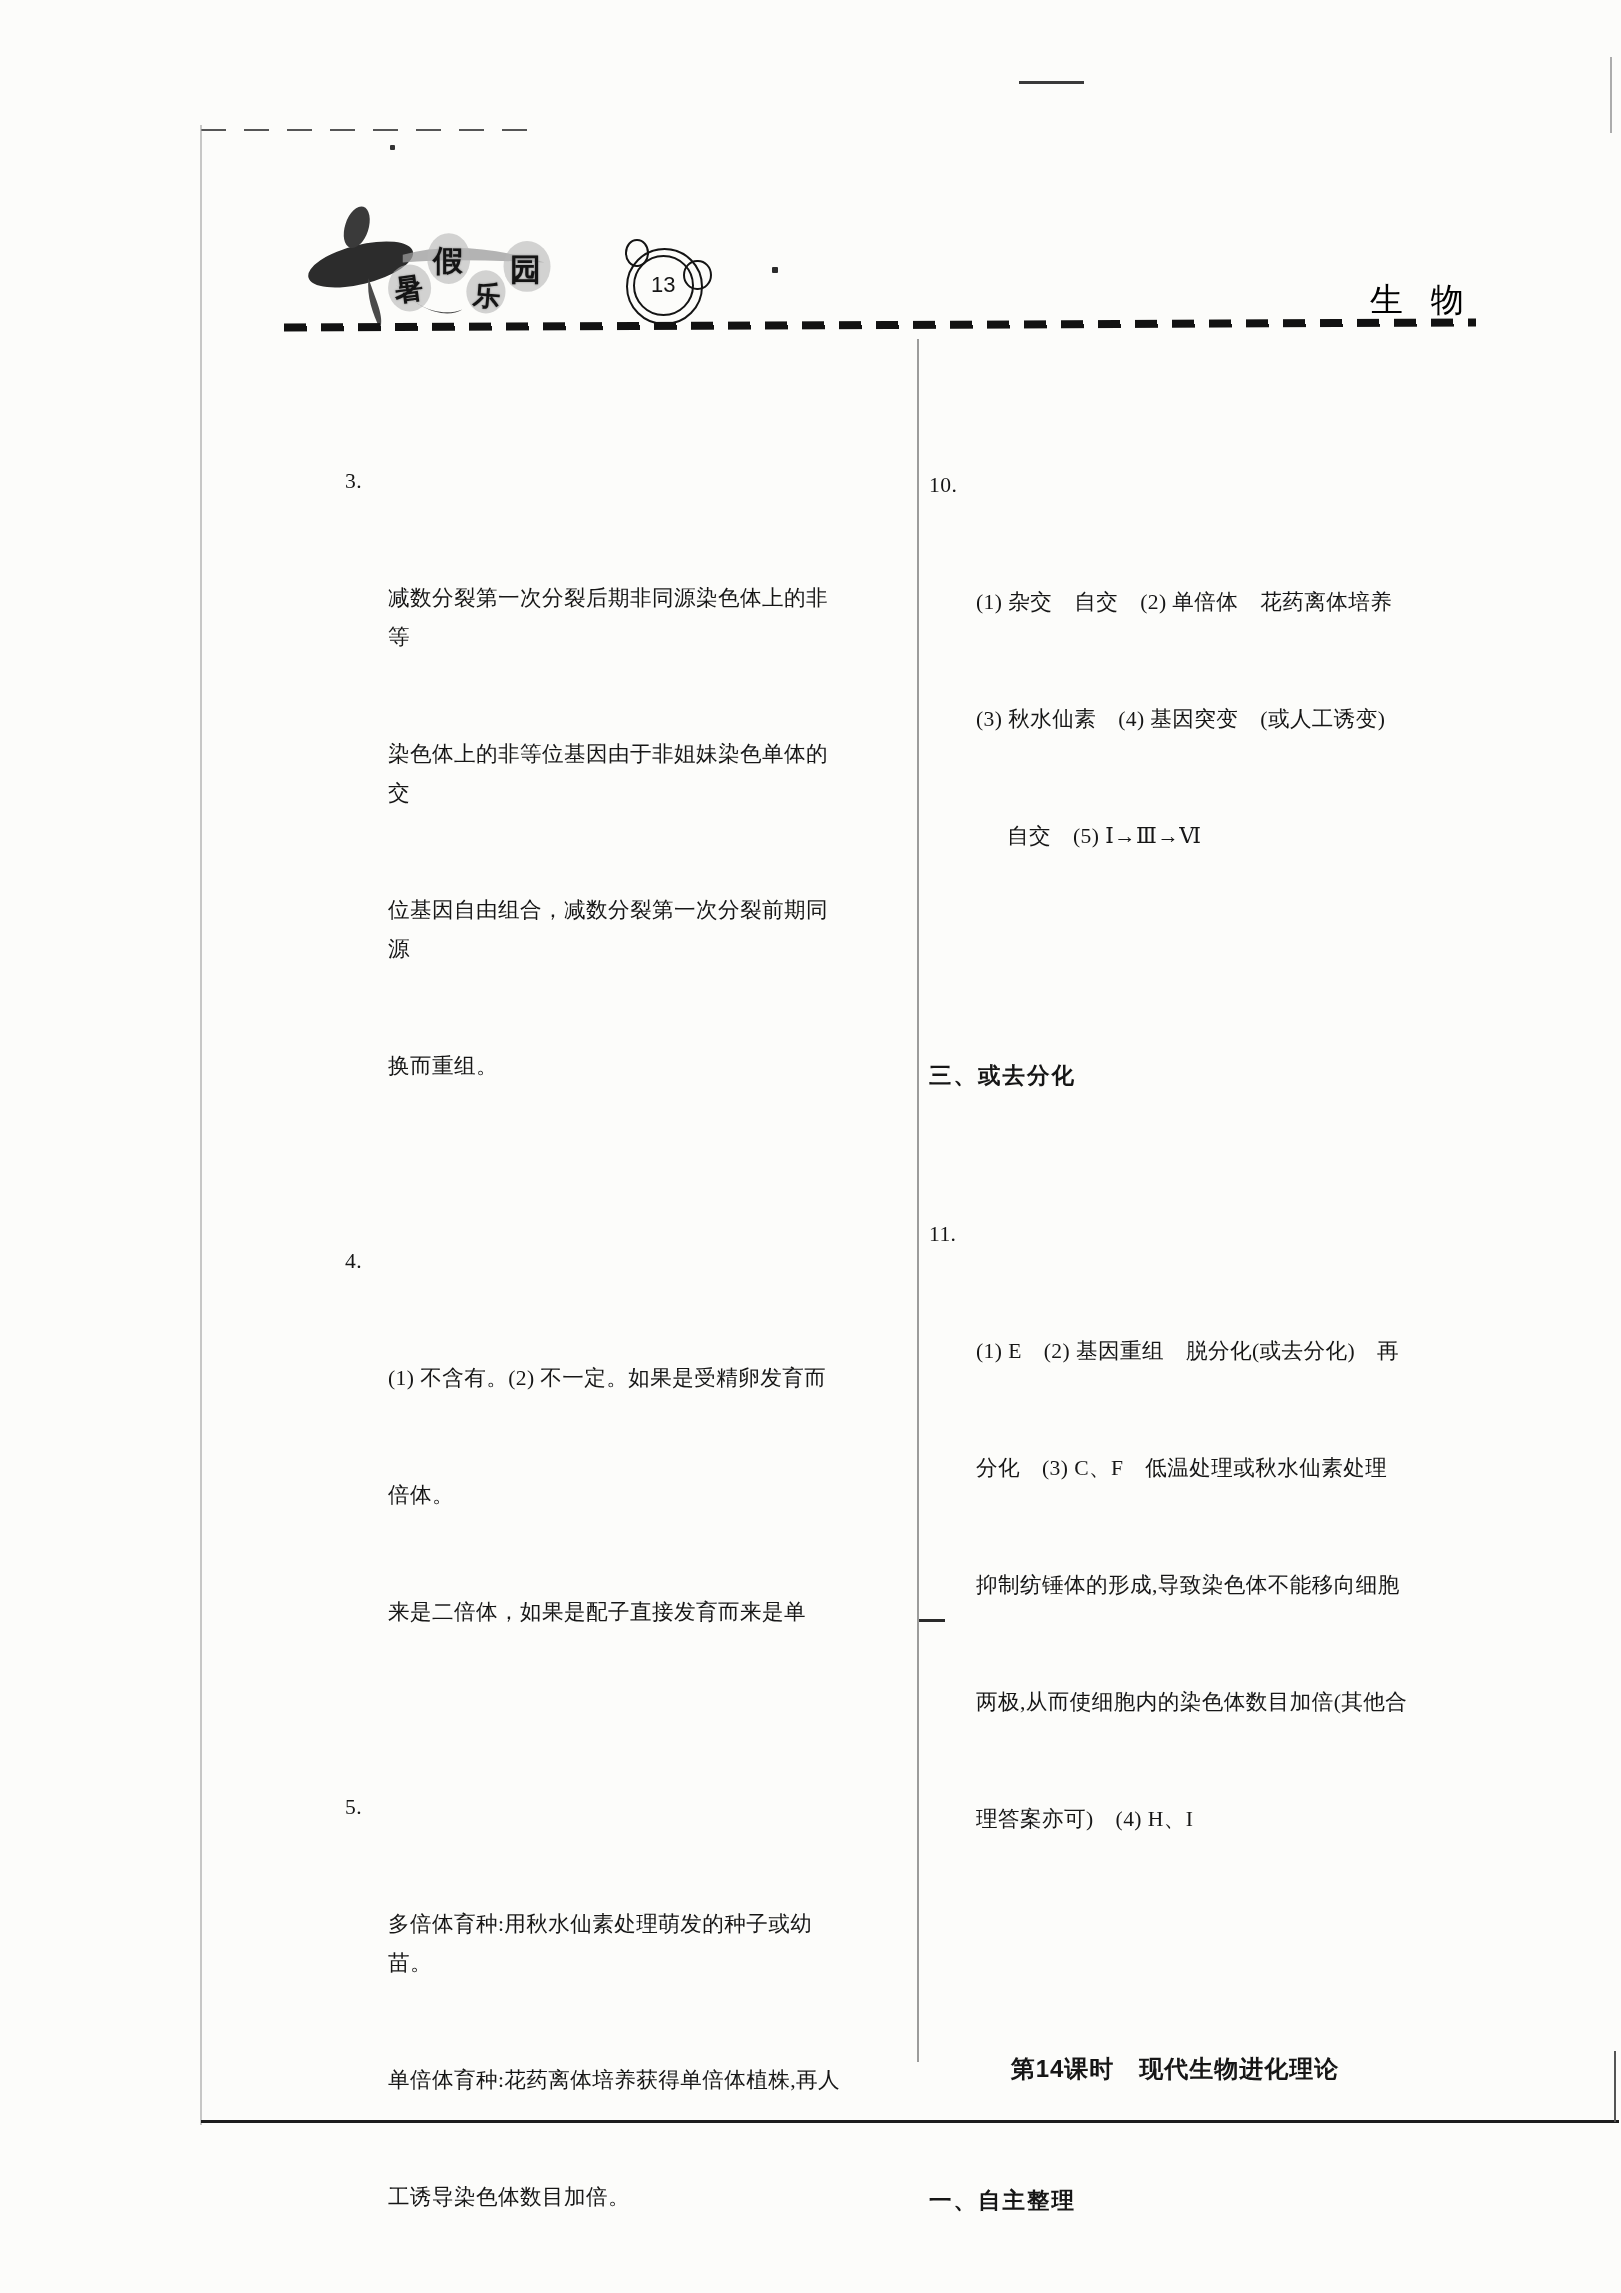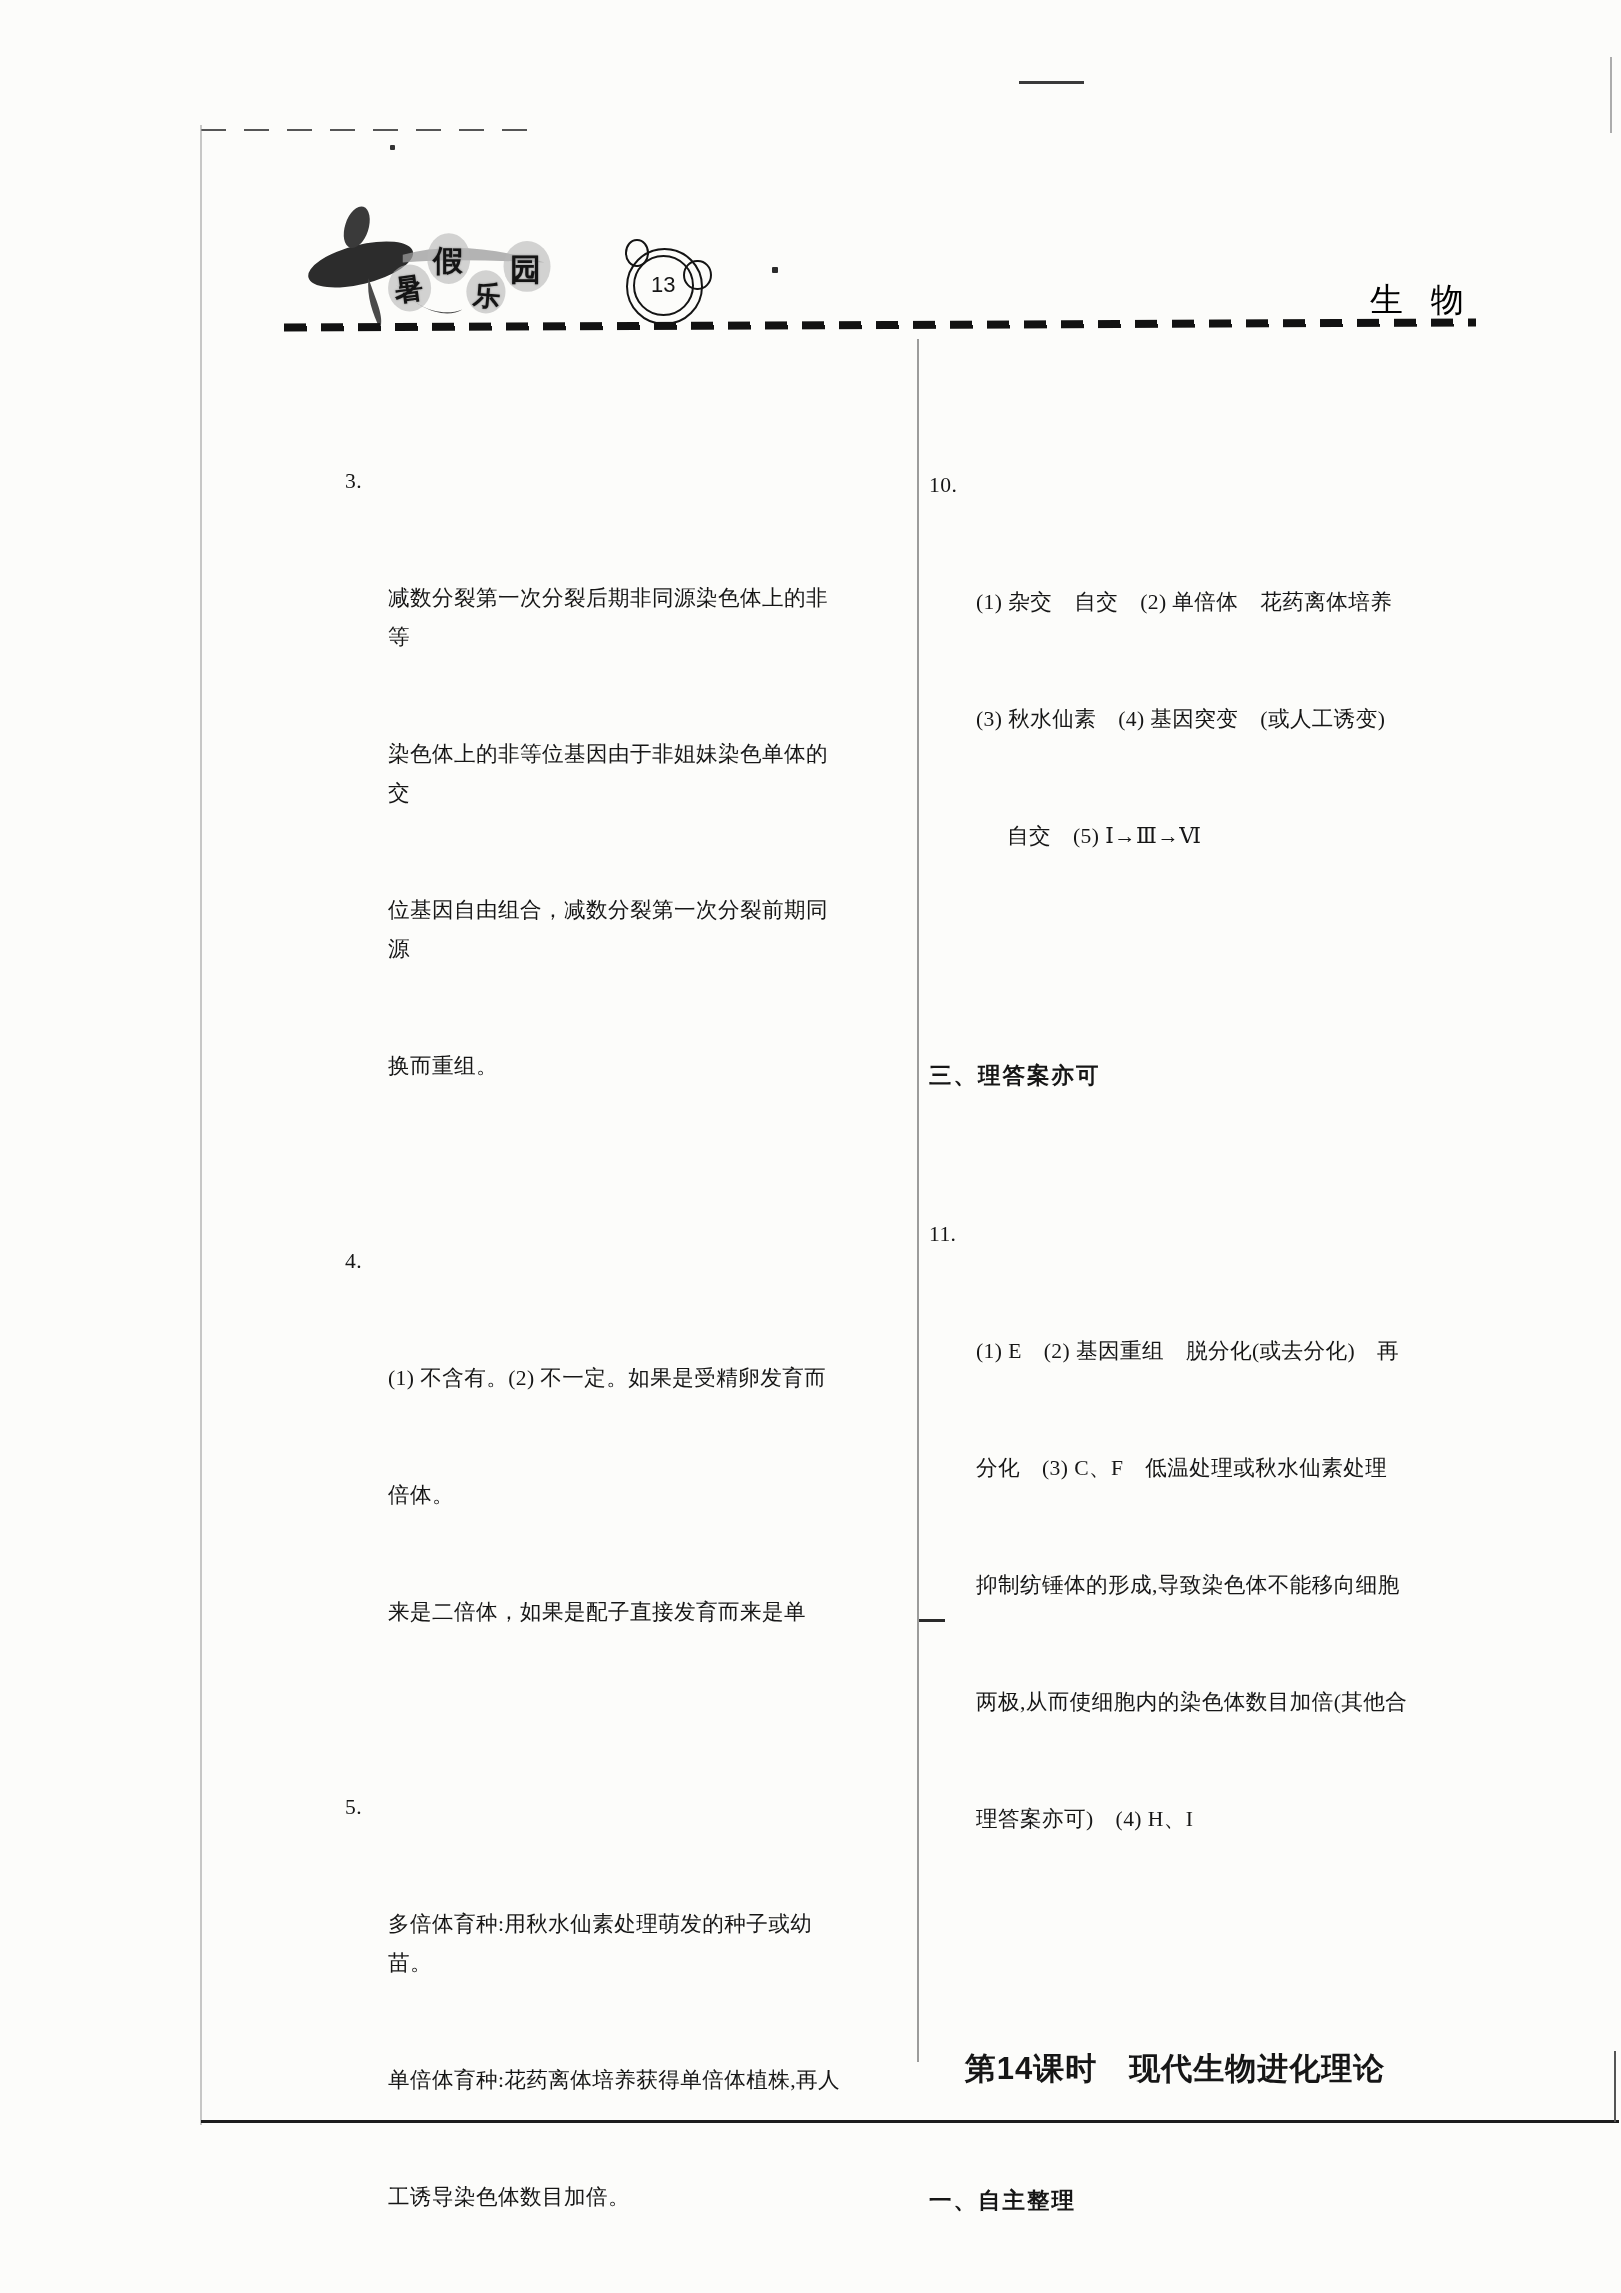--- a/index.html
+++ b/index.html
@@ -46,21 +46,21 @@
   .col-left{left:345px;top:345px;width:500px;}
   .col-right{left:929px;top:349px;width:492px;}
   .item{position:relative;padding-left:43px;}
   .item.w2{padding-left:47px;}
   .num{position:absolute;left:0;top:0;}
   .ln{min-height:39px;}
   .ind-b{margin-left:31px;}
   .sect{font-family:"Liberation Sans","DejaVu Sans",sans-serif;font-weight:bold;
     font-size:22.5px;letter-spacing:2px;margin:3.9px 0 2px 0;line-height:41px;}
   .ctitle{font-family:"Liberation Sans","DejaVu Sans",sans-serif;font-weight:bold;
-    font-size:31px;text-align:center;letter-spacing:1px;line-height:45px;margin:11.8px 0 7.8px 0;}
+    font-size:24px;text-align:center;letter-spacing:1px;line-height:45px;margin:11.8px 0 7.8px 0;}
 </style>
 </head>
 <body>
 
 <div class="page">
 
   <div class="art art-top-hairline"></div>
   <div class="art art-top-hairline2"></div>
   <div class="art art-left-edge"></div>
   <div class="art art-right-top"></div>
@@ -145,21 +145,21 @@
 
   <div class="col col-right">
 
     <div class="item w2">
       <span class="num">10.</span>
       <div class="ln">(1) 杂交　自交　(2) 单倍体　花药离体培养</div>
       <div class="ln">(3) 秋水仙素　(4) 基因突变　(或人工诱变)</div>
       <div class="ln ind-b">自交　(5) Ⅰ→Ⅲ→Ⅵ</div>
     </div>
 
-    <div class="sect">三、理答案亦可</div>
+    <div class="sect">三、或去分化</div>
 
     <div class="item w2">
       <span class="num">11.</span>
       <div class="ln">(1) E　(2) 基因重组　脱分化(或去分化)　再</div>
       <div class="ln">分化　(3) C、F　低温处理或秋水仙素处理</div>
       <div class="ln">抑制纺锤体的形成,导致染色体不能移向细胞</div>
       <div class="ln">两极,从而使细胞内的染色体数目加倍(其他合</div>
       <div class="ln">理答案亦可)　(4) H、I</div>
     </div>
 

